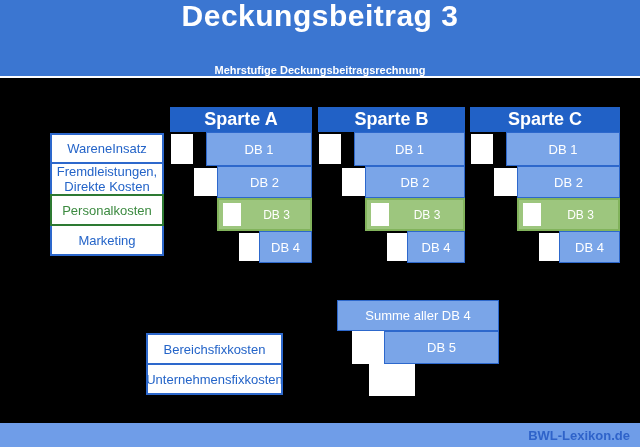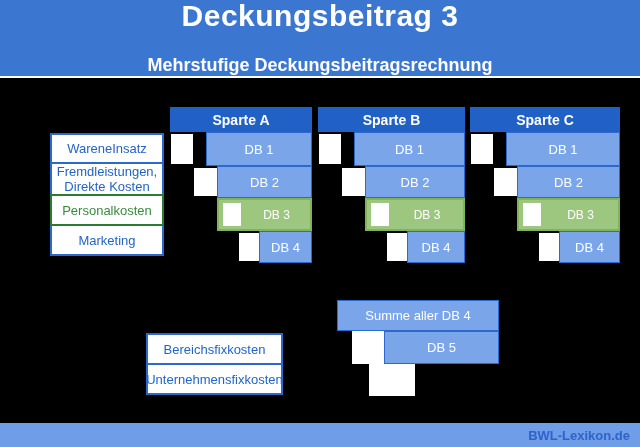--- a/index.html
+++ b/index.html
@@ -10,36 +10,36 @@
     font-family:"Liberation Sans", sans-serif;
   }
   
   .top{
     position:absolute;left:0;top:0;width:640px;height:78px;
     background:#3b76d1;border-bottom:2px solid #ffffff;
     display:flex;flex-direction:column;align-items:center;justify-content:space-between;
     color:#fff;text-align:center;
   }
   .title{font-size:30px;font-weight:bold;letter-spacing:.5px;line-height:32px;}
-  .subtitle{font-size:18px;font-weight:bold;margin-top:18px;}
+  .subtitle{font-size:11px;font-weight:bold;margin-top:18px;}
   
   .costcol{position:absolute;left:26px;top:133px;width:114px;padding-left:24px;}
   .costbox{
     width:114px;background:#fff;border:2px solid #2d68cc;color:#2464c8;
     display:flex;align-items:center;justify-content:center;text-align:center;
     font-size:13px;line-height:15px;white-space:pre-line;margin-top:-2px;
   }
   .costbox:first-child{margin-top:0;}
   .costbox.green{border-color:#2d7a33;color:#3c8a40;position:relative;z-index:2;}
   .h31{height:31px}.h34{height:34px}.h32{height:32px}
   
   .col{position:absolute;top:107px;height:156px;}
   .colhdr{
     position:absolute;left:0;right:0;top:0;height:25px;background:#2161c6;
-    color:#fff;font-weight:bold;font-size:14px;
+    color:#fff;font-weight:bold;font-size:18px;
     display:flex;align-items:center;justify-content:center;
   }
   .row{position:absolute;left:0;right:0;}
   .r1{top:25px;height:34px}.r2{top:59px;height:32px}.r3{top:91px;height:33px}.r4{top:124px;height:32px}
   .wb{position:absolute;top:2px;bottom:2px;background:#fff;}
   .bar{
     position:absolute;top:0;bottom:0;background:#7aa5e8;border:1px solid #2d68cc;
     color:#fff;font-size:13px;display:flex;align-items:center;justify-content:center;
   }
   .wb1{left:1px;width:22px}.bar1{left:36px;right:0}

